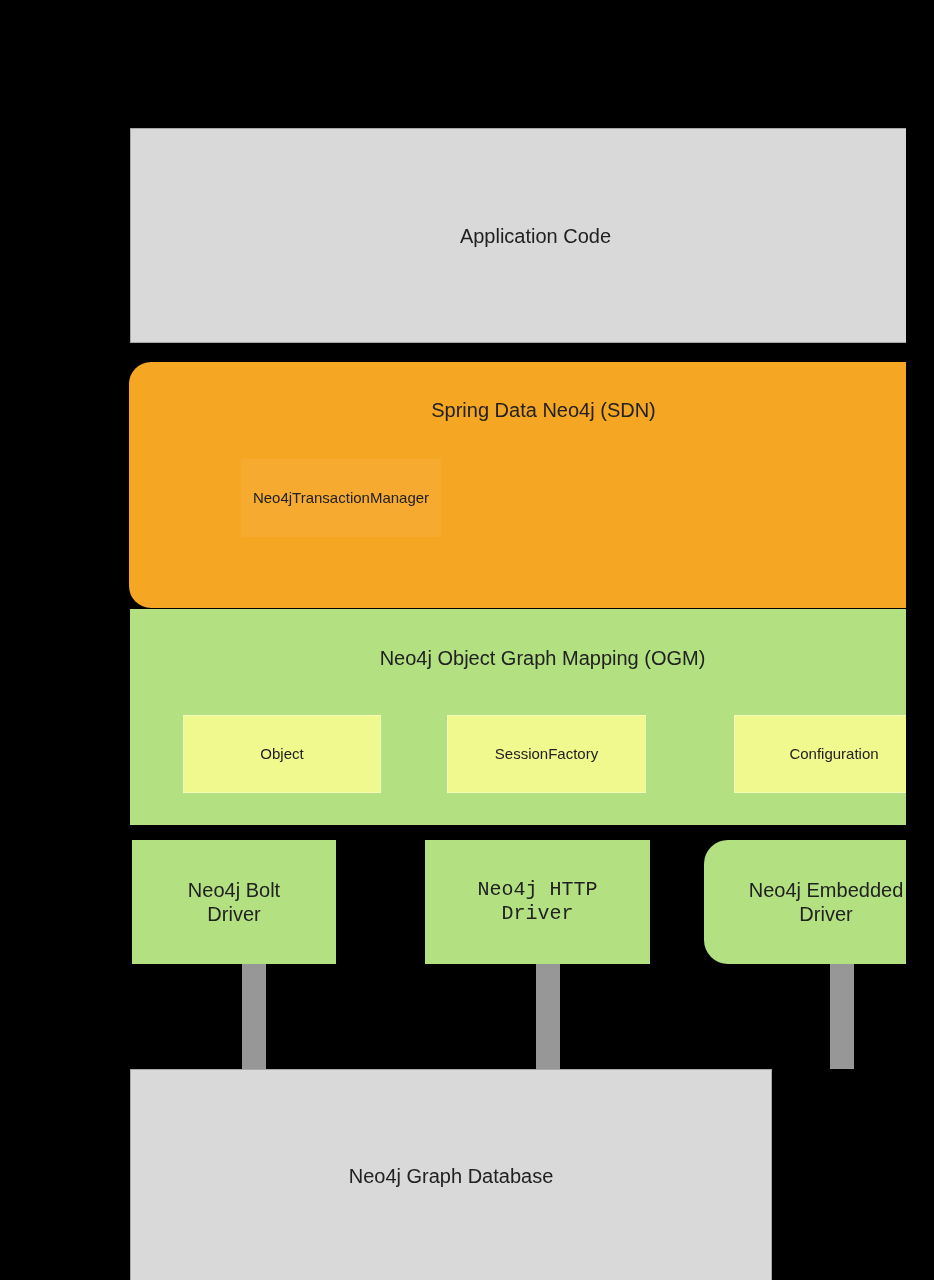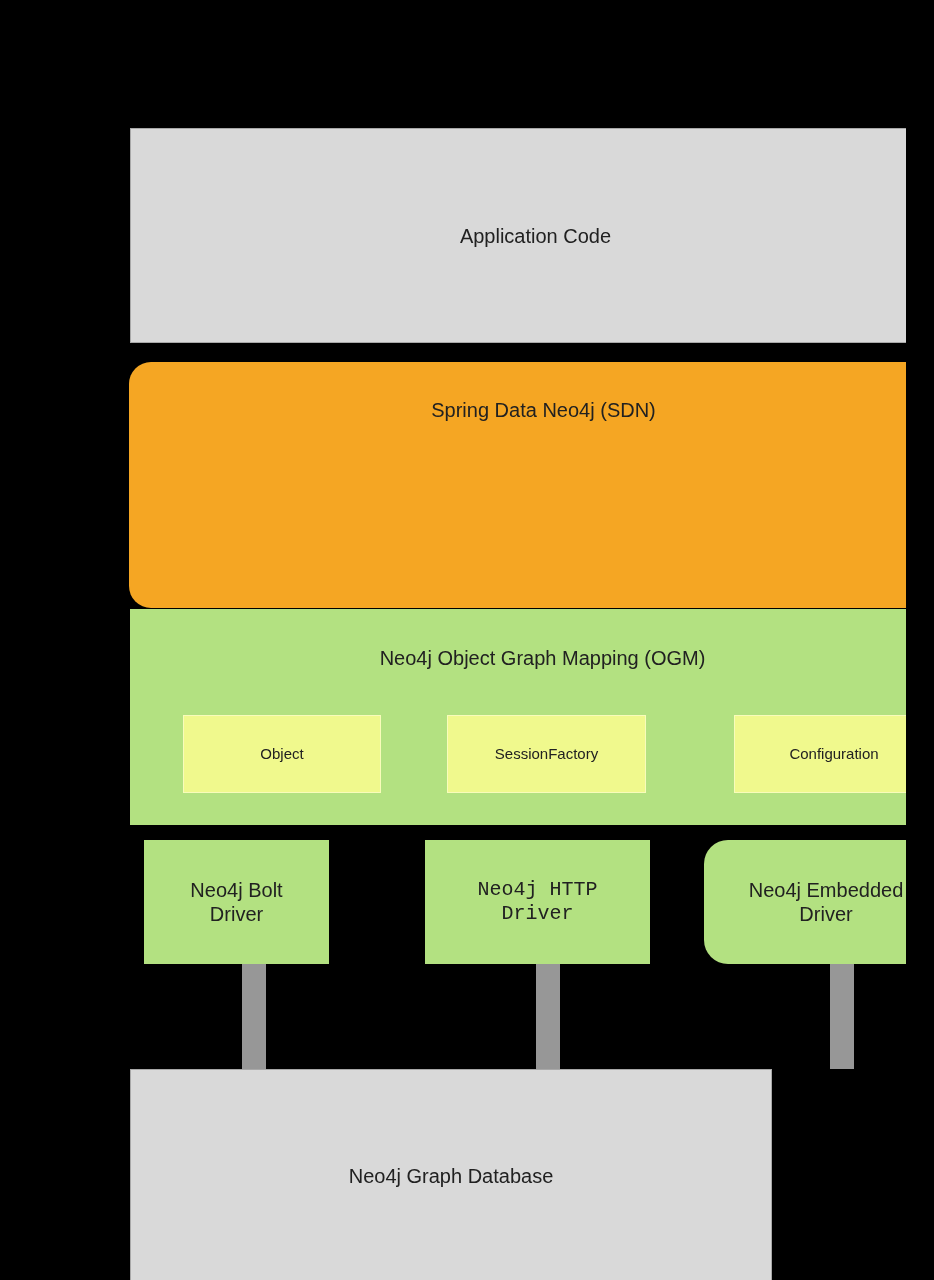--- a/index.html
+++ b/index.html
@@ -77,21 +77,21 @@
   }
   .ogm-inner.session { left: 45px; width: 198px; }
   .ogm-inner.factory { left: 309px; width: 199px; }
   .ogm-inner.config  { left: 596px; width: 200px; justify-content: center; }
 
   
   .driver {
     top: 784px; height: 124px;
     background: var(--green);
   }
-  .driver.bolt { left: 88px; width: 185px; justify-content: flex-end; }
+  .driver.bolt { left: 76px; width: 204px; justify-content: flex-end; }
   .driver.http { left: 369px; width: 225px; font-family: Liberation Mono, monospace; }
   .driver.embedded { left: 648px; width: 244px; border-radius: 24px; }
 
   
   .connector {
     position: absolute;
     top: 908px; height: 105px; width: 2px;
     background: var(--connector);
   }
   .connector.c1 { left: 186px; }
@@ -109,20 +109,23 @@
 <body>
 
 <div class="canvas">
 
   <div class="box app-code center-label">
     <span class="big-label">Application Code</span>
   </div>
 
   <div class="box sdn">
     <div class="sdn-title big-label">Spring Data Neo4j (SDN)</div>
+    <div class="sdn-inner tx center-label">
+      <span class="small-label">Neo4jTransactionManager</span>
+    </div>
   </div>
 
   <div class="box ogm">
     <div class="ogm-title big-label">Neo4j Object Graph Mapping (OGM)</div>
     <div class="ogm-inner session center-label">
       <span class="small-label">Object</span>
     </div>
     <div class="ogm-inner factory center-label">
       <span class="small-label">SessionFactory</span>
     </div>

